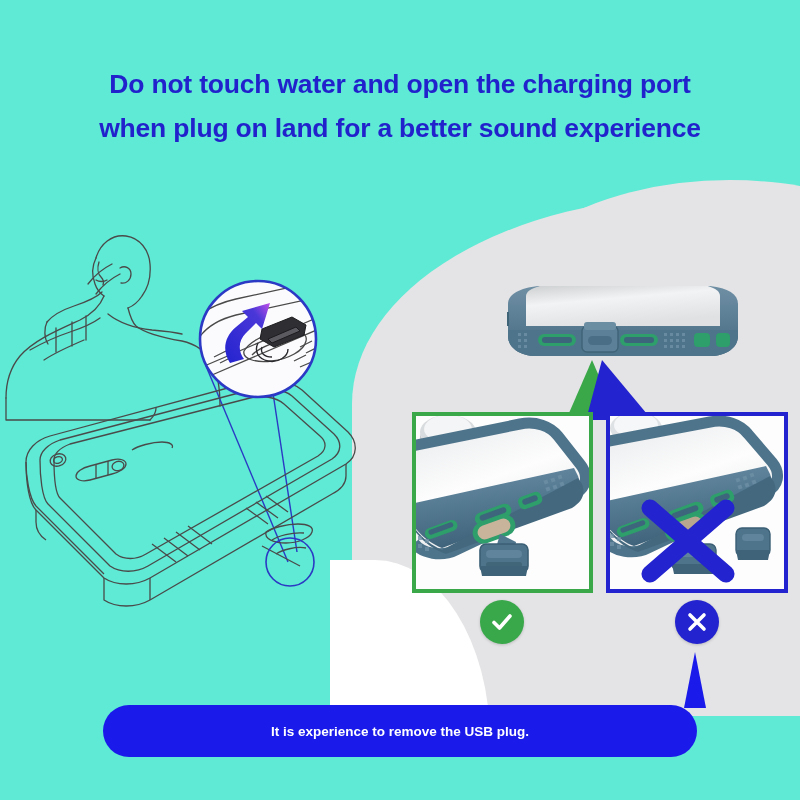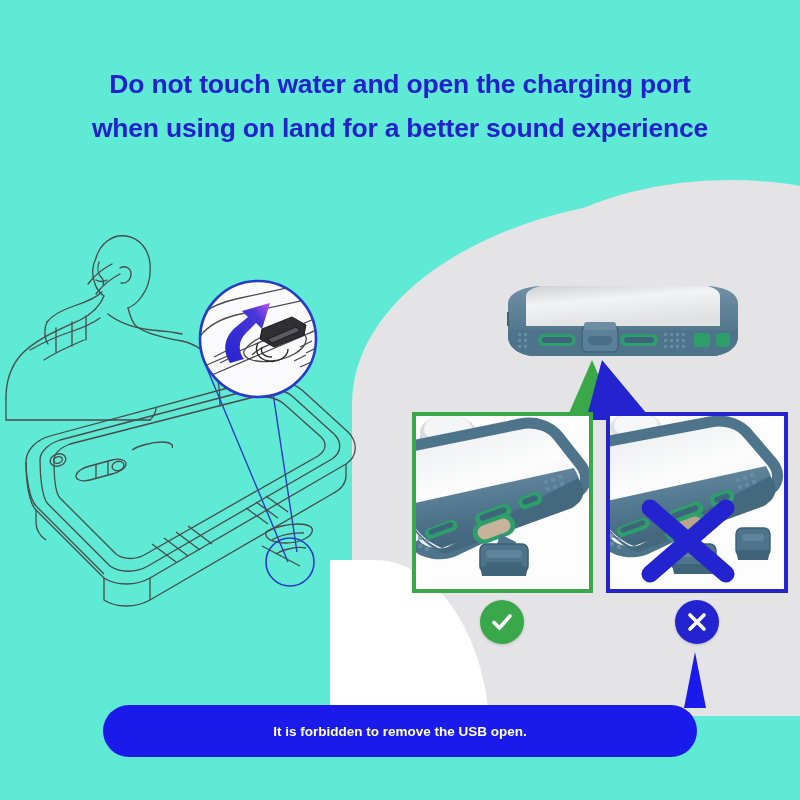--- a/index.html
+++ b/index.html
@@ -168,21 +168,21 @@
 
 <div id="page">
 
   <div class="grey-blob"></div>
   <div class="grey-blob-2"></div>
   <div class="grey-blob-mask"></div>
   <div class="white-notch"></div>
 
   <div class="title-block">
     <span class="title-line">Do not touch water and open the charging port</span>
-    <span class="title-line">when using on land for a better sound experience</span>
+    <span class="title-line">when plug on land for a better sound experience</span>
   </div>
 
   <div class="lineart">
     <svg width="380" height="420" viewBox="0 0 380 420" xmlns="http://www.w3.org/2000/svg">
       <g fill="none" stroke="#4a4a4a" stroke-width="1.3" stroke-linecap="round" stroke-linejoin="round">
 
         <path d="M96 48 C100 34 112 24 126 26 C140 28 149 40 150 54 C151 66 148 78 142 86
                  C138 92 133 96 128 98"></path>
         <path d="M96 48 C92 56 92 66 95 74 C97 80 101 84 104 86"></path>
 
@@ -528,16 +528,16 @@
     </svg>
   </div>
 
   <div class="caption-arrow">
     <svg width="30" height="56" viewBox="0 0 30 56" xmlns="http://www.w3.org/2000/svg">
       <polygon points="15,0 4,56 26,56" fill="#1a1aeb"></polygon>
     </svg>
   </div>
 
   <div class="caption-box">
-    <span class="caption-line">It is forbidden to remove the USB open.</span>
+    <span class="caption-line">It is experience to remove the USB plug.</span>
   </div>
 
 </div>
 
 </body></html>

